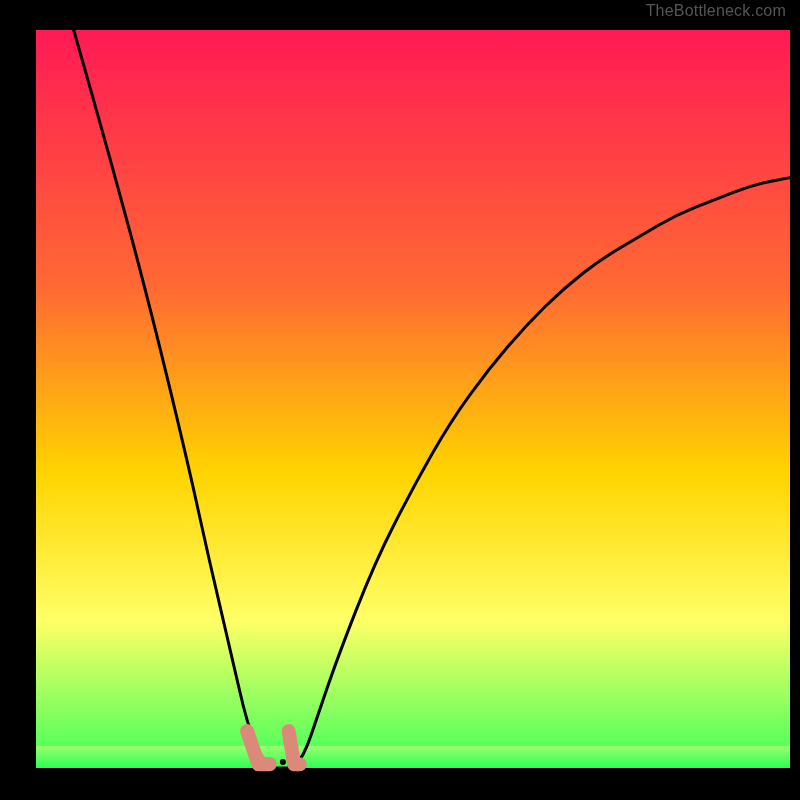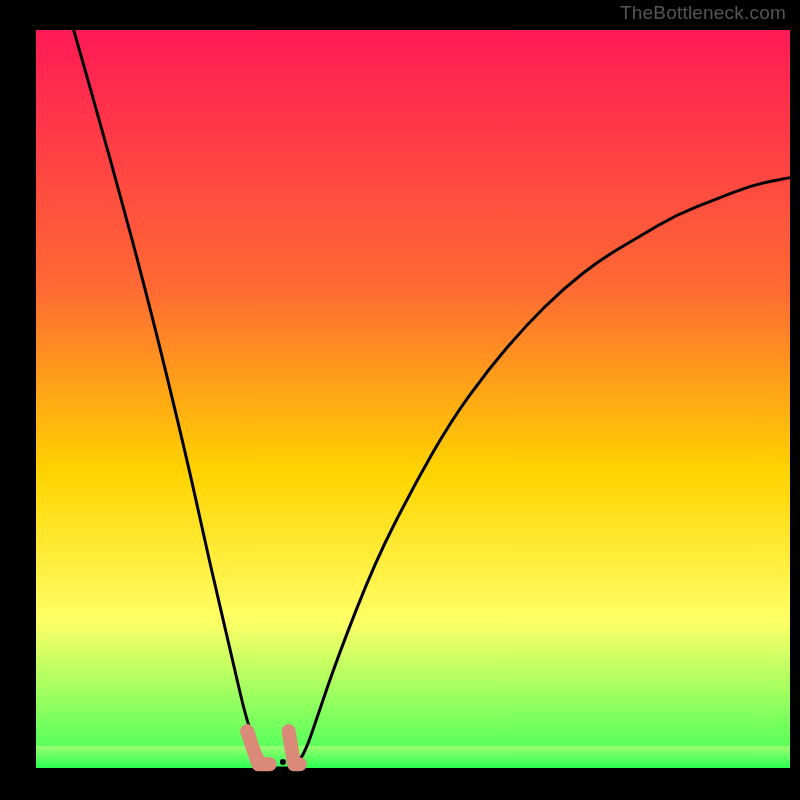--- a/index.html
+++ b/index.html
@@ -1,18 +1,18 @@
 <!DOCTYPE html>
 <html><head>
 <meta charset="utf-8">
 <style>
   * { margin: 0; padding: 0; box-sizing: border-box; }
   body { width: 800px; height: 800px; background: #000; font-family: Arial, Helvetica, sans-serif; overflow: hidden; }
   .chart-container { position: relative; width: 800px; height: 800px; }
-  .watermark { position: absolute; top: 2px; right: 14px; color: #555; font-size: 19px; font-weight: 500; z-index: 10; letter-spacing: 0.2px; }
+  .watermark { position: absolute; top: 2px; right: 14px; color: #555; font-size: 16px; font-weight: 500; z-index: 10; letter-spacing: 0.2px; }
   svg { display: block; }
   .green-band { fill: url(#greenGrad); }
 </style>
 </head>
 <body>
 
 <div class="chart-container">
   <div class="watermark">TheBottleneck.com</div>
   <svg id="chart-svg" width="800" height="800" viewBox="0 0 800 800">
     <defs>

